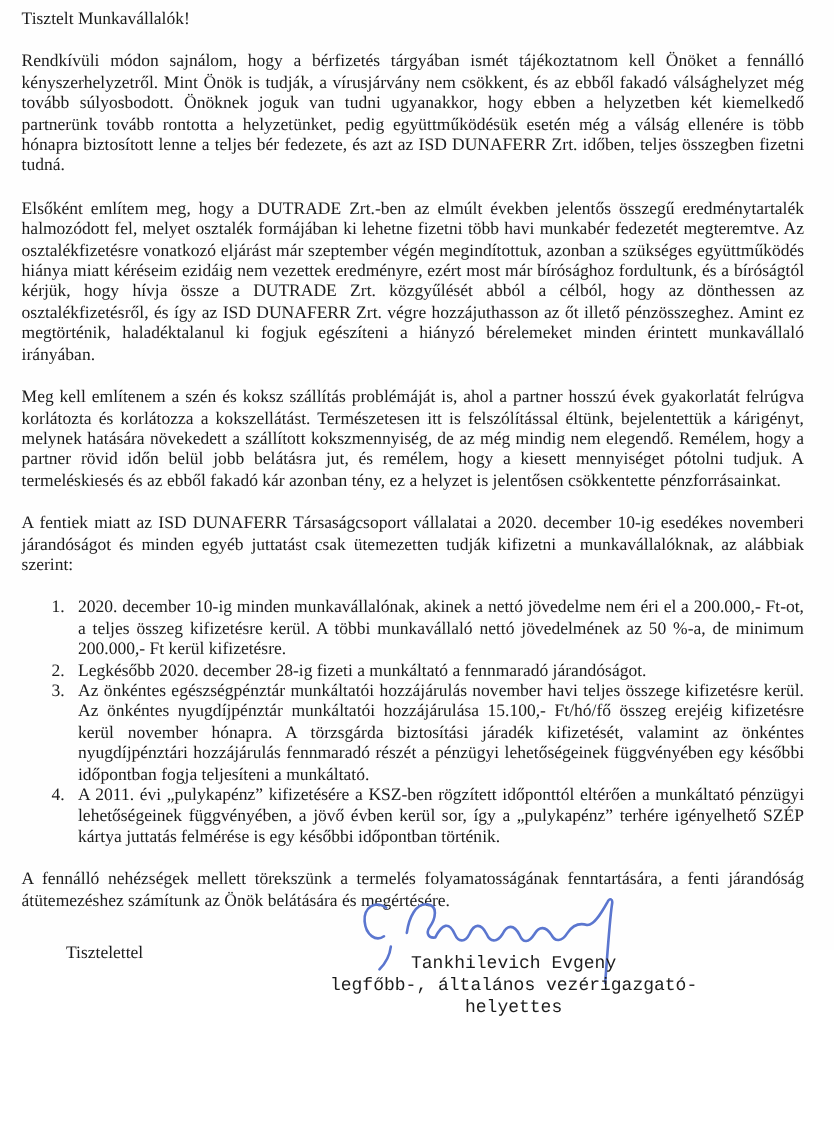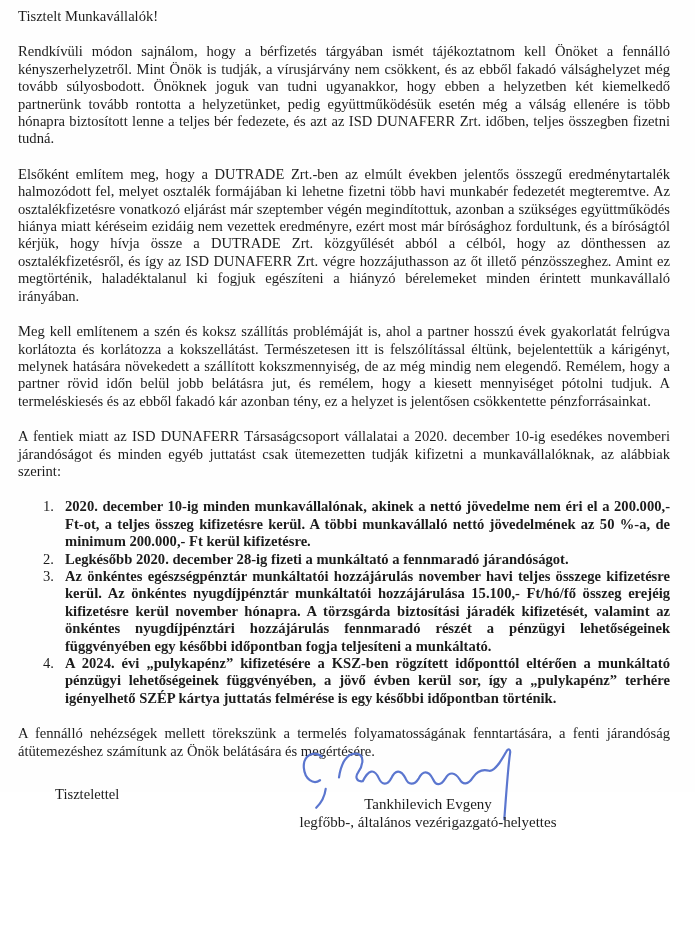--- a/index.html
+++ b/index.html
@@ -42,21 +42,20 @@
     align-items: flex-start;
   }
   .num {
     flex: 0 0 22px;
     margin-left: 25px;
     text-align: left;
   }
   .item-body {
     flex: 1;
     text-align: justify;
-    font-weight: bold;
   }
   .closing {
     margin: 0 0 13px 0;
     text-align: justify;
   }
   .dateline {
     margin: 0 0 11px 0;
     text-align: left;
   }
   .signoff {
@@ -68,20 +67,21 @@
     left: 0;
     top: 13px;
     margin-left: 37px;
   }
   .signer {
     position: absolute;
     left: 235px;
     top: -26px;
     width: 350px;
     text-align: center;
+    font-family: Liberation Mono, monospace;
   }
   .signature-svg {
     display: block;
     margin-left: 37px;
     width: 250px;
     height: 76px;
   }
   .signer-name {
     margin-top: -28px;
     font-size: 15px;
@@ -122,21 +122,21 @@
     </li>
     <li class="list-item">
       <span class="num">3.</span>
       <div class="item-body">
         <div>Az önkéntes egészségpénztár munkáltatói hozzájárulás november havi teljes összege kifizetésre kerül. Az önkéntes nyugdíjpénztár munkáltatói hozzájárulása 15.100,- Ft/hó/fő összeg erejéig kifizetésre kerül november hónapra. A törzsgárda biztosítási járadék kifizetését, valamint az önkéntes nyugdíjpénztári hozzájárulás fennmaradó részét a pénzügyi lehetőségeinek függvényében egy későbbi időpontban fogja teljesíteni a munkáltató.</div>
       </div>
     </li>
     <li class="list-item">
       <span class="num">4.</span>
       <div class="item-body">
-        <div>A 2024. évi „pulykapénz” kifizetésére a KSZ-ben rögzített időponttól eltérően a munkáltató pénzügyi lehetőségeinek függvényében, a jövő évben kerül sor, így a „pulykapénz” terhére igényelhető SZÉP kártya juttatás felmérése is egy későbbi időpontban történik.</div>
+        <div>A 2011. évi „pulykapénz” kifizetésére a KSZ-ben rögzített időponttól eltérően a munkáltató pénzügyi lehetőségeinek függvényében, a jövő évben kerül sor, így a „pulykapénz” terhére igényelhető SZÉP kártya juttatás felmérése is egy későbbi időpontban történik.</div>
       </div>
     </li>
   </ol>
 
   <p class="closing">A fennálló nehézségek mellett törekszünk a termelés folyamatosságának fenntartására, a fenti járandóság átütemezéshez számítunk az Önök belátására és megértésére.</p>
 
 
   <div class="signoff">
     <span class="valediction">Tisztelettel</span>
     <div class="signer">

